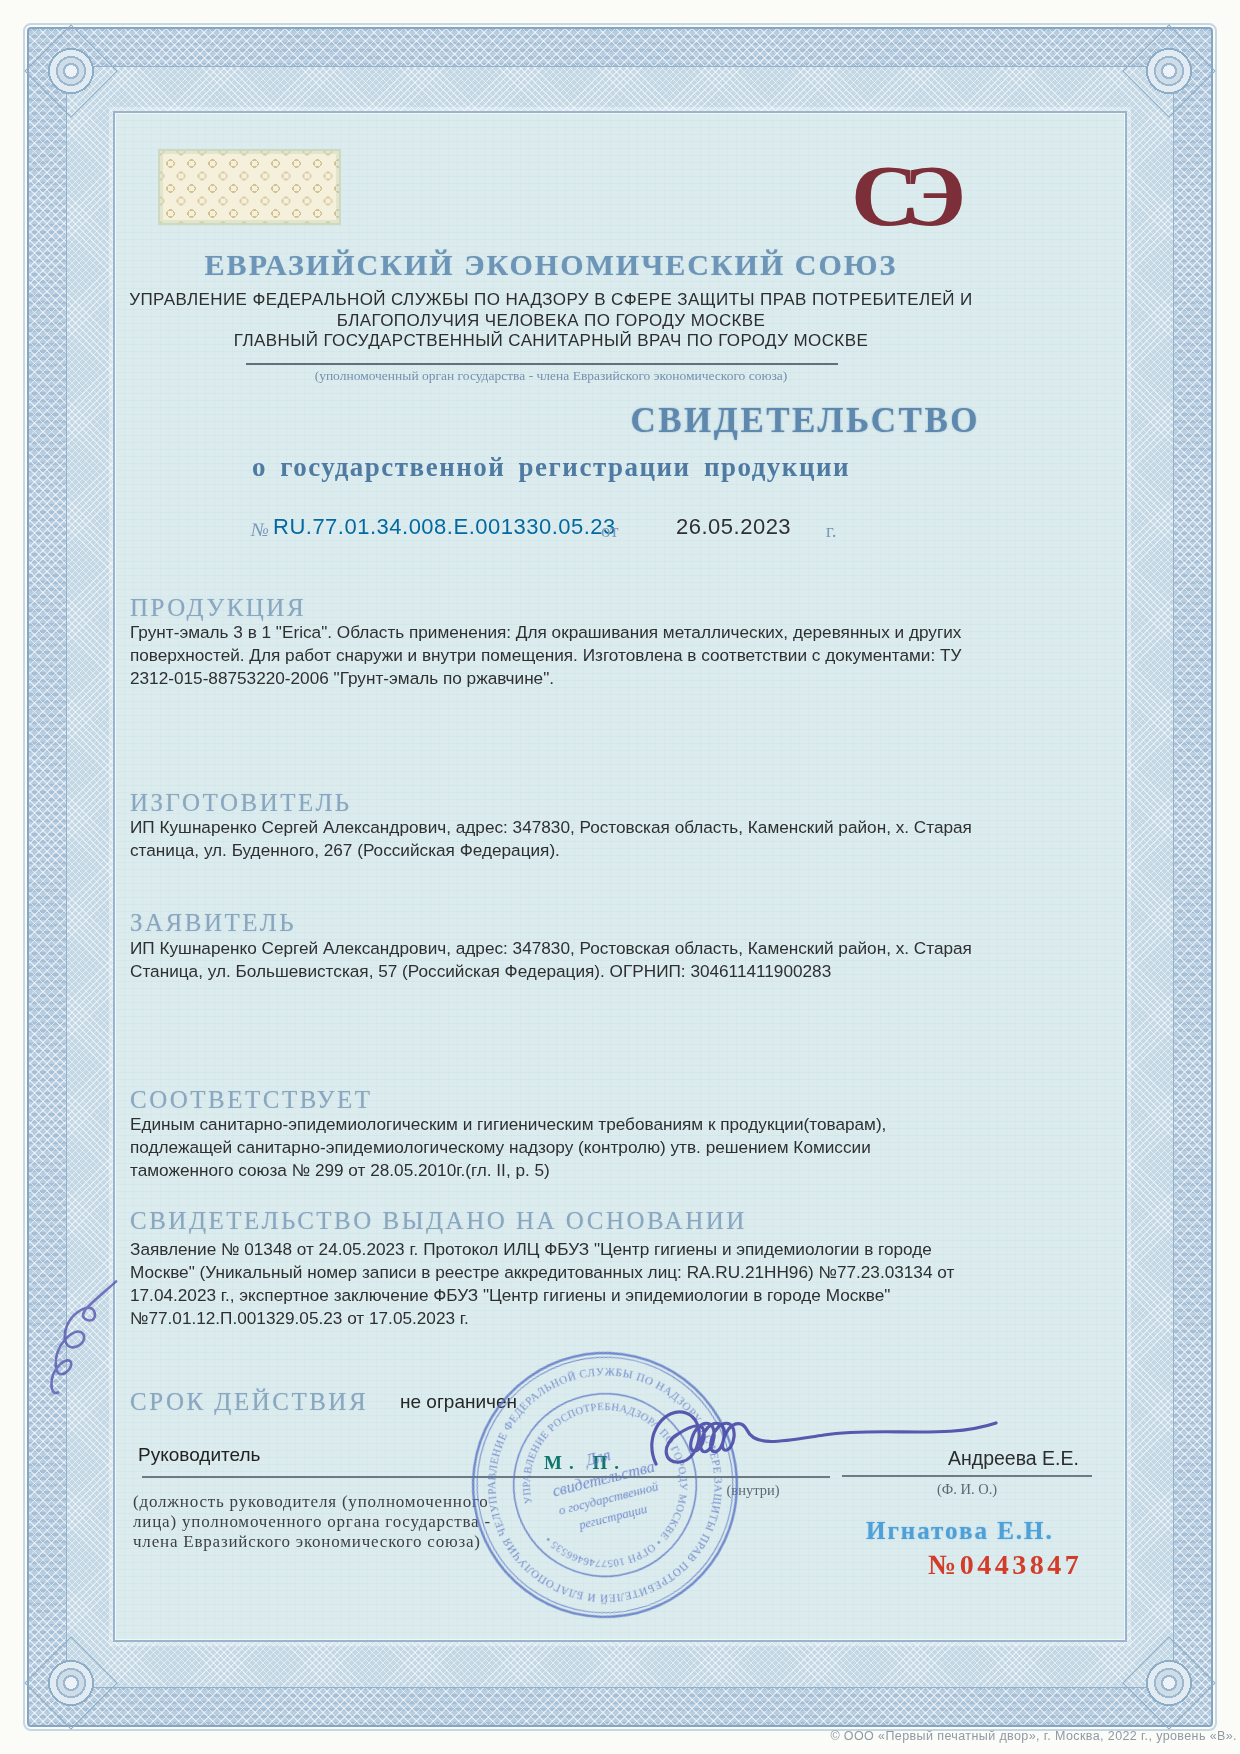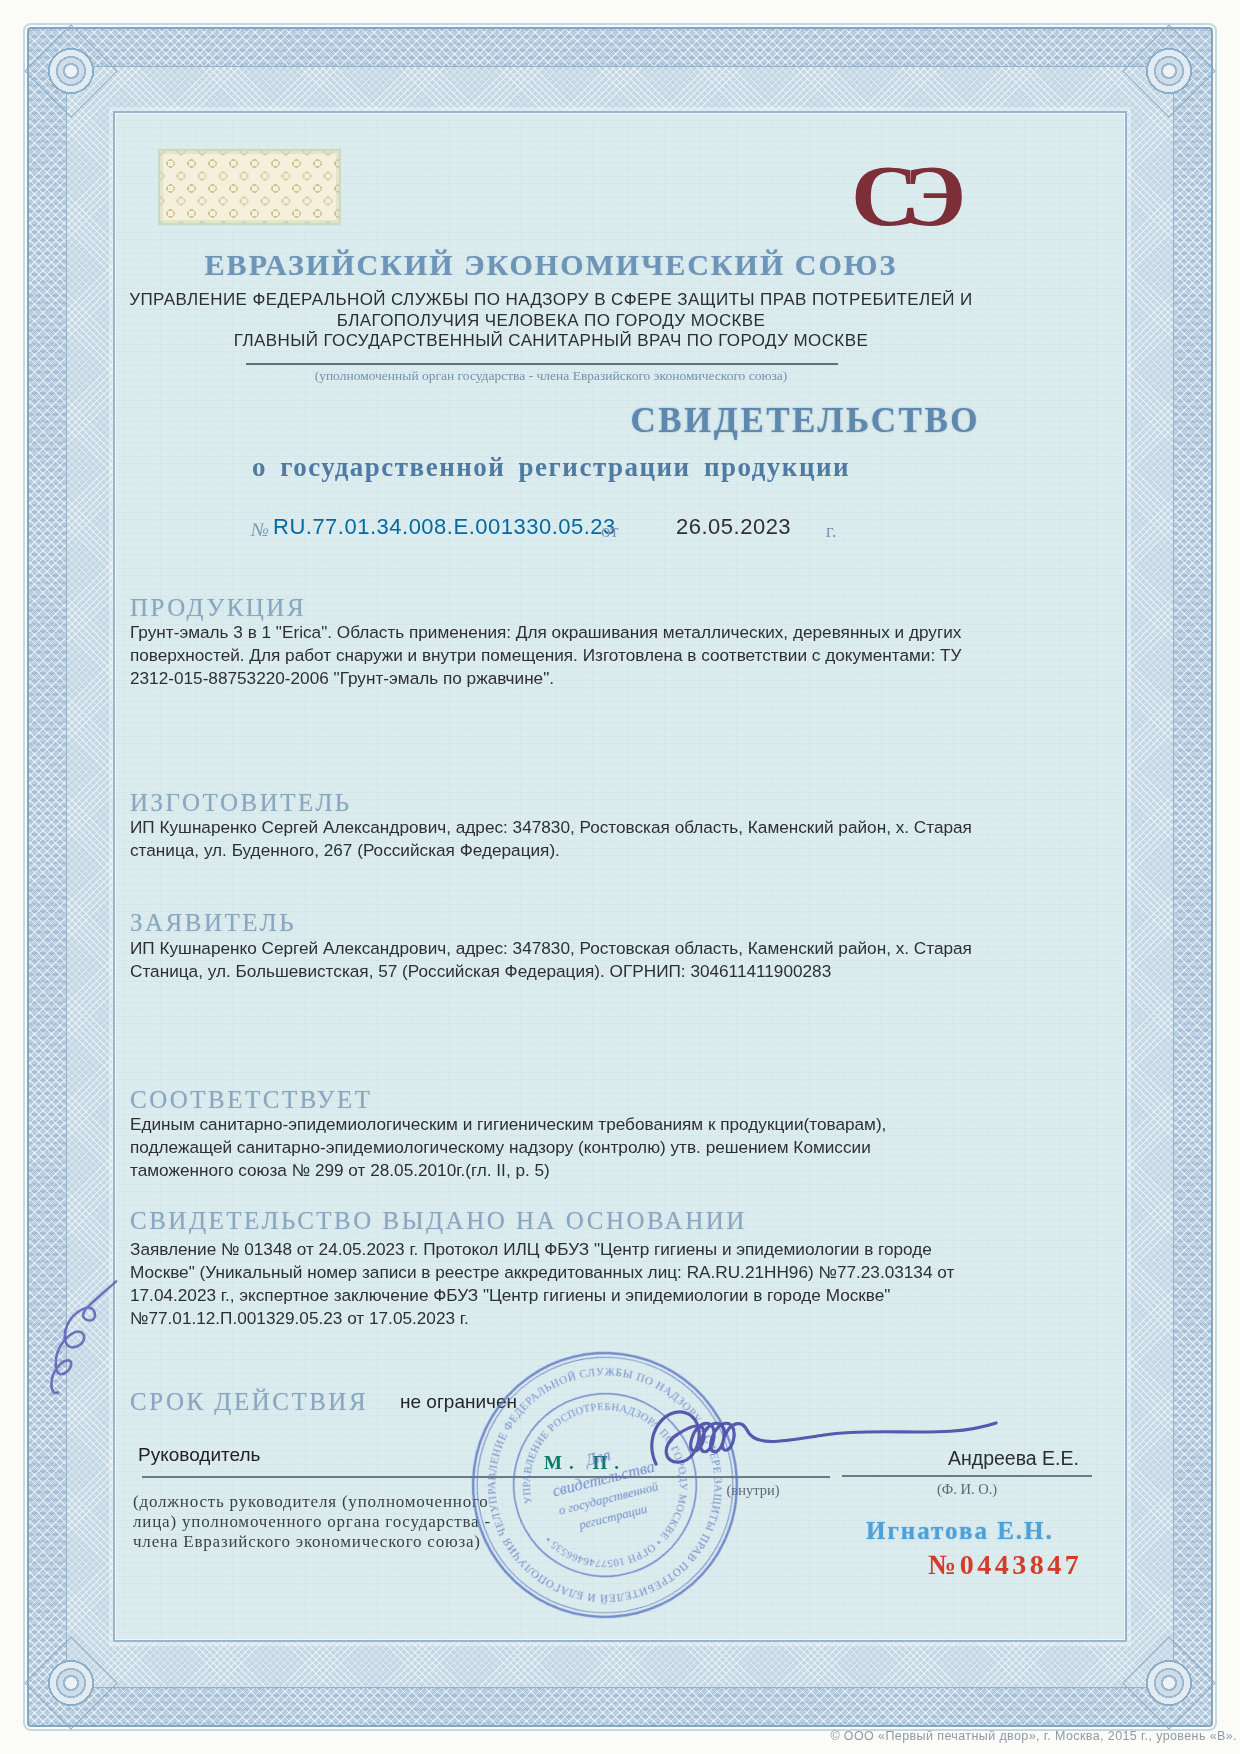--- a/index.html
+++ b/index.html
@@ -247,13 +247,13 @@
            C 52 29 66 24 64 41 C 62 58 46 61 52 42 C 58 23 76 22 74 41 C 72 60 56 61 62 42
            C 68 23 86 22 84 41 C 82 60 66 61 72 42 C 78 23 96 22 94 41 C 92 58 78 59 84 42
            C 90 25 102 24 107 34 C 115 52 144 45 184 39 C 244 30 306 44 356 27" fill="none" stroke="#4a4aa8" stroke-width="3.2" stroke-linecap="round"></path>
 </svg>
 
 <svg id="scribble" viewBox="0 0 94 164">
   <path d="M 66 8 C 46 32 30 46 42 50 C 56 54 50 26 32 44 C 16 60 22 86 36 78
            C 50 70 38 52 24 72 C 12 90 18 114 28 106 C 38 98 32 86 22 98 C 12 110 16 132 24 126" fill="none" stroke="#5757b0" stroke-width="2.6" stroke-linecap="round"></path>
 </svg>
 
-<div id="footer">© ООО «Первый печатный двор»,  г. Москва,  2015 г., уровень «В».</div>
+<div id="footer">© ООО «Первый печатный двор»,  г. Москва,  2022 г., уровень «В».</div>
 
 </body></html>

